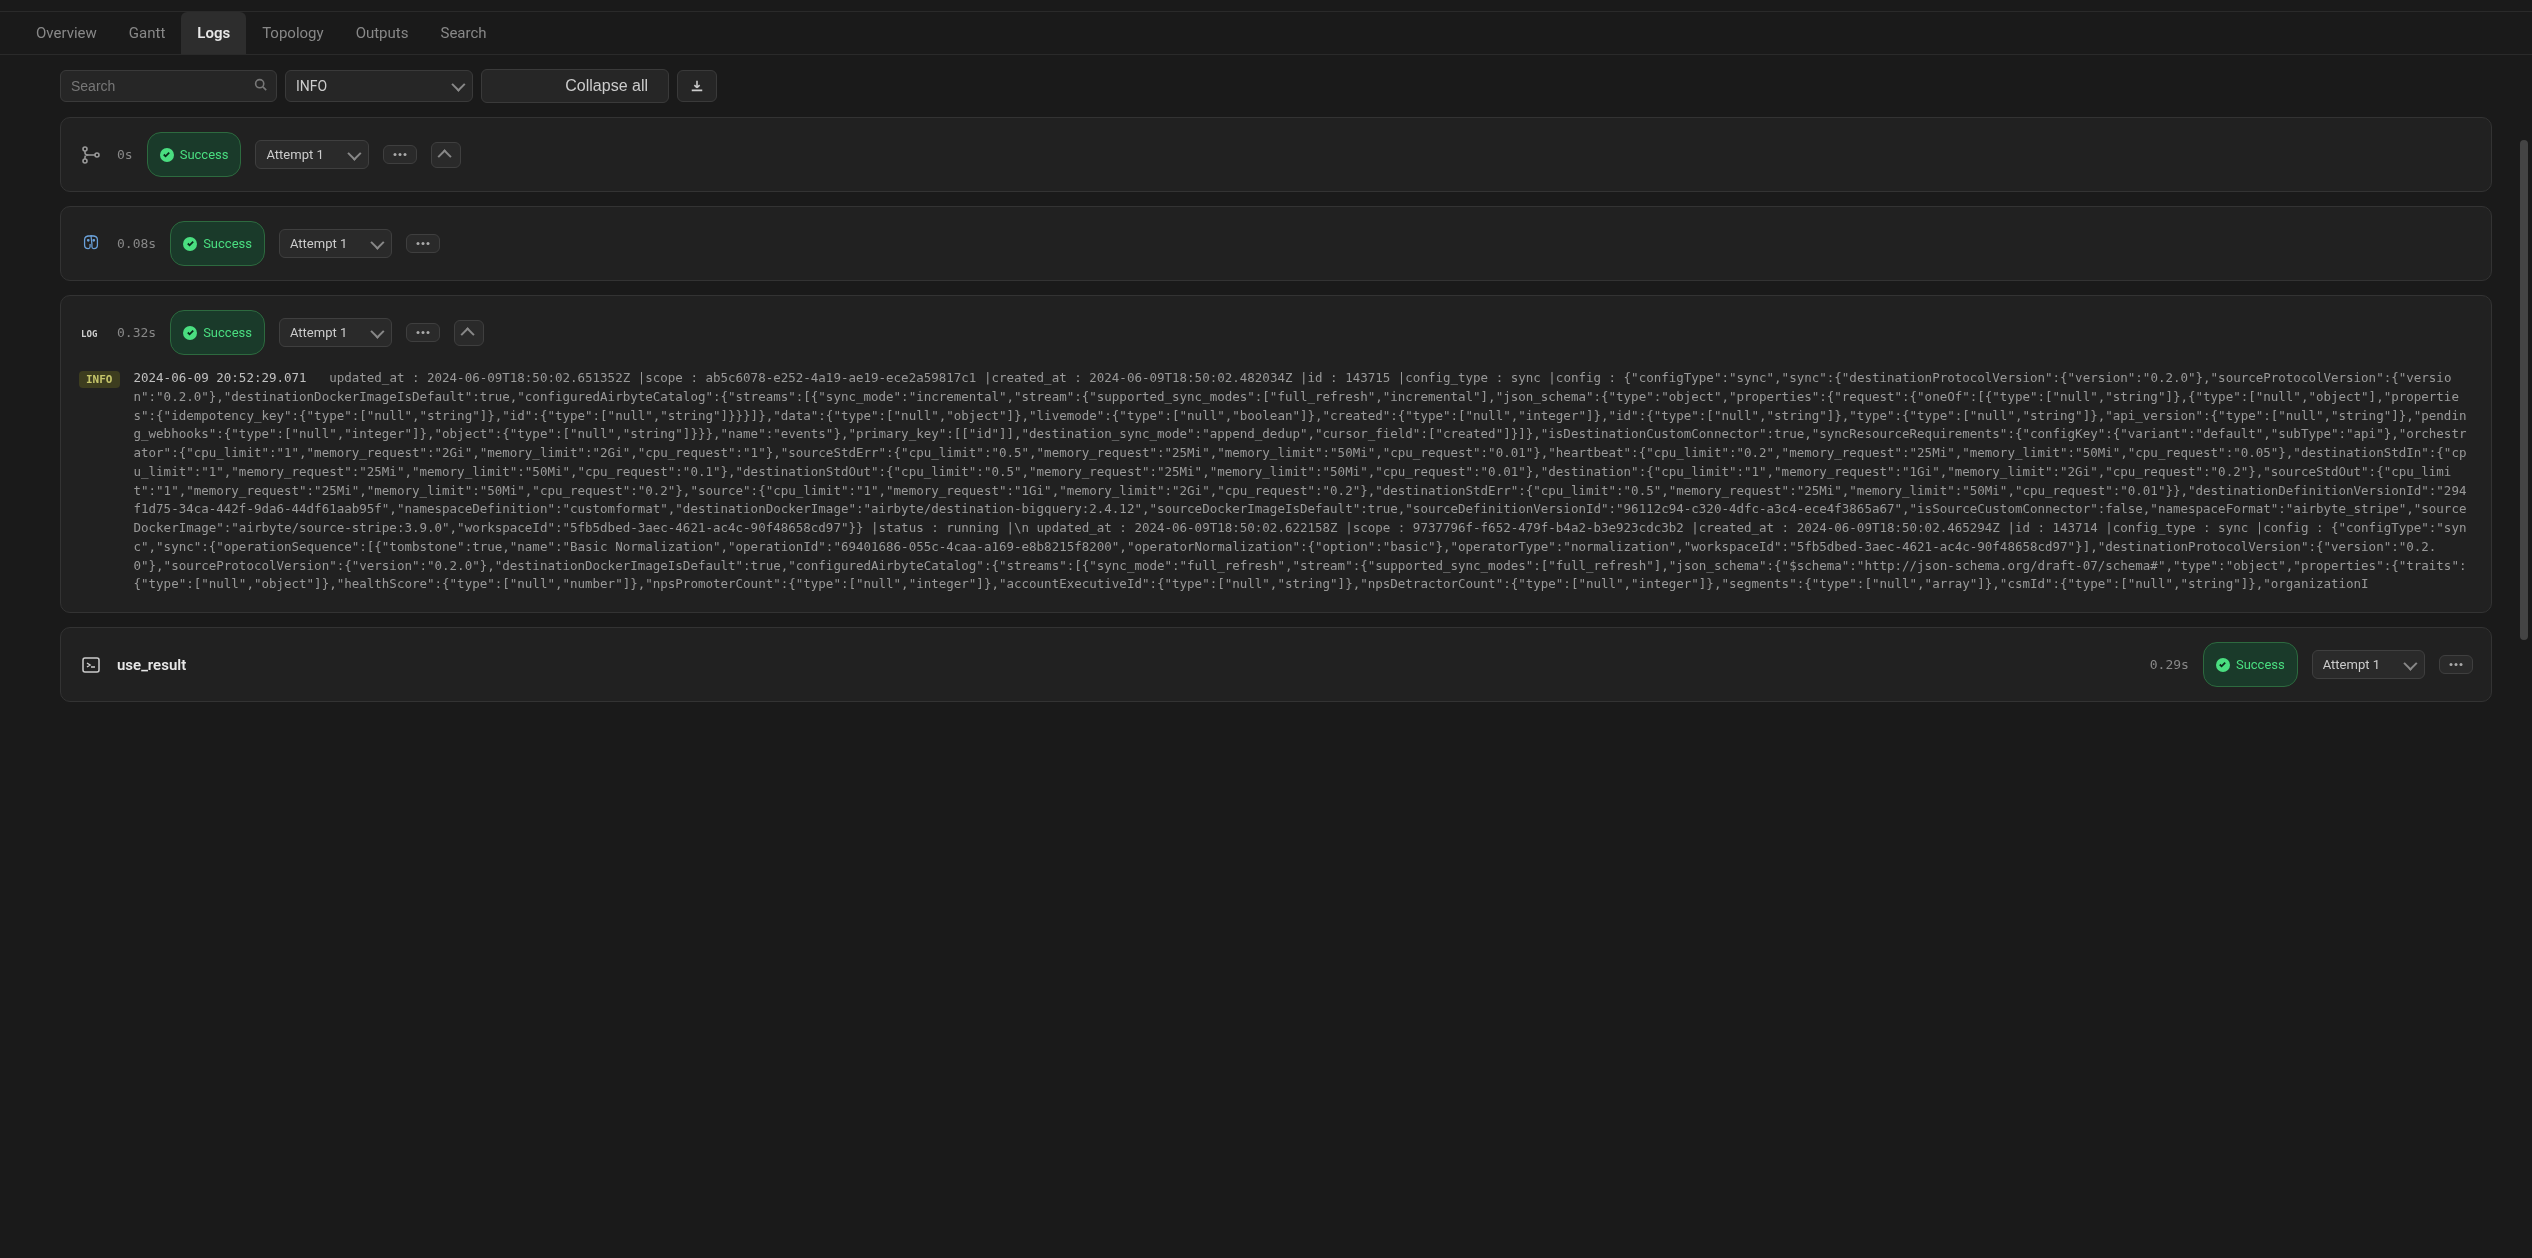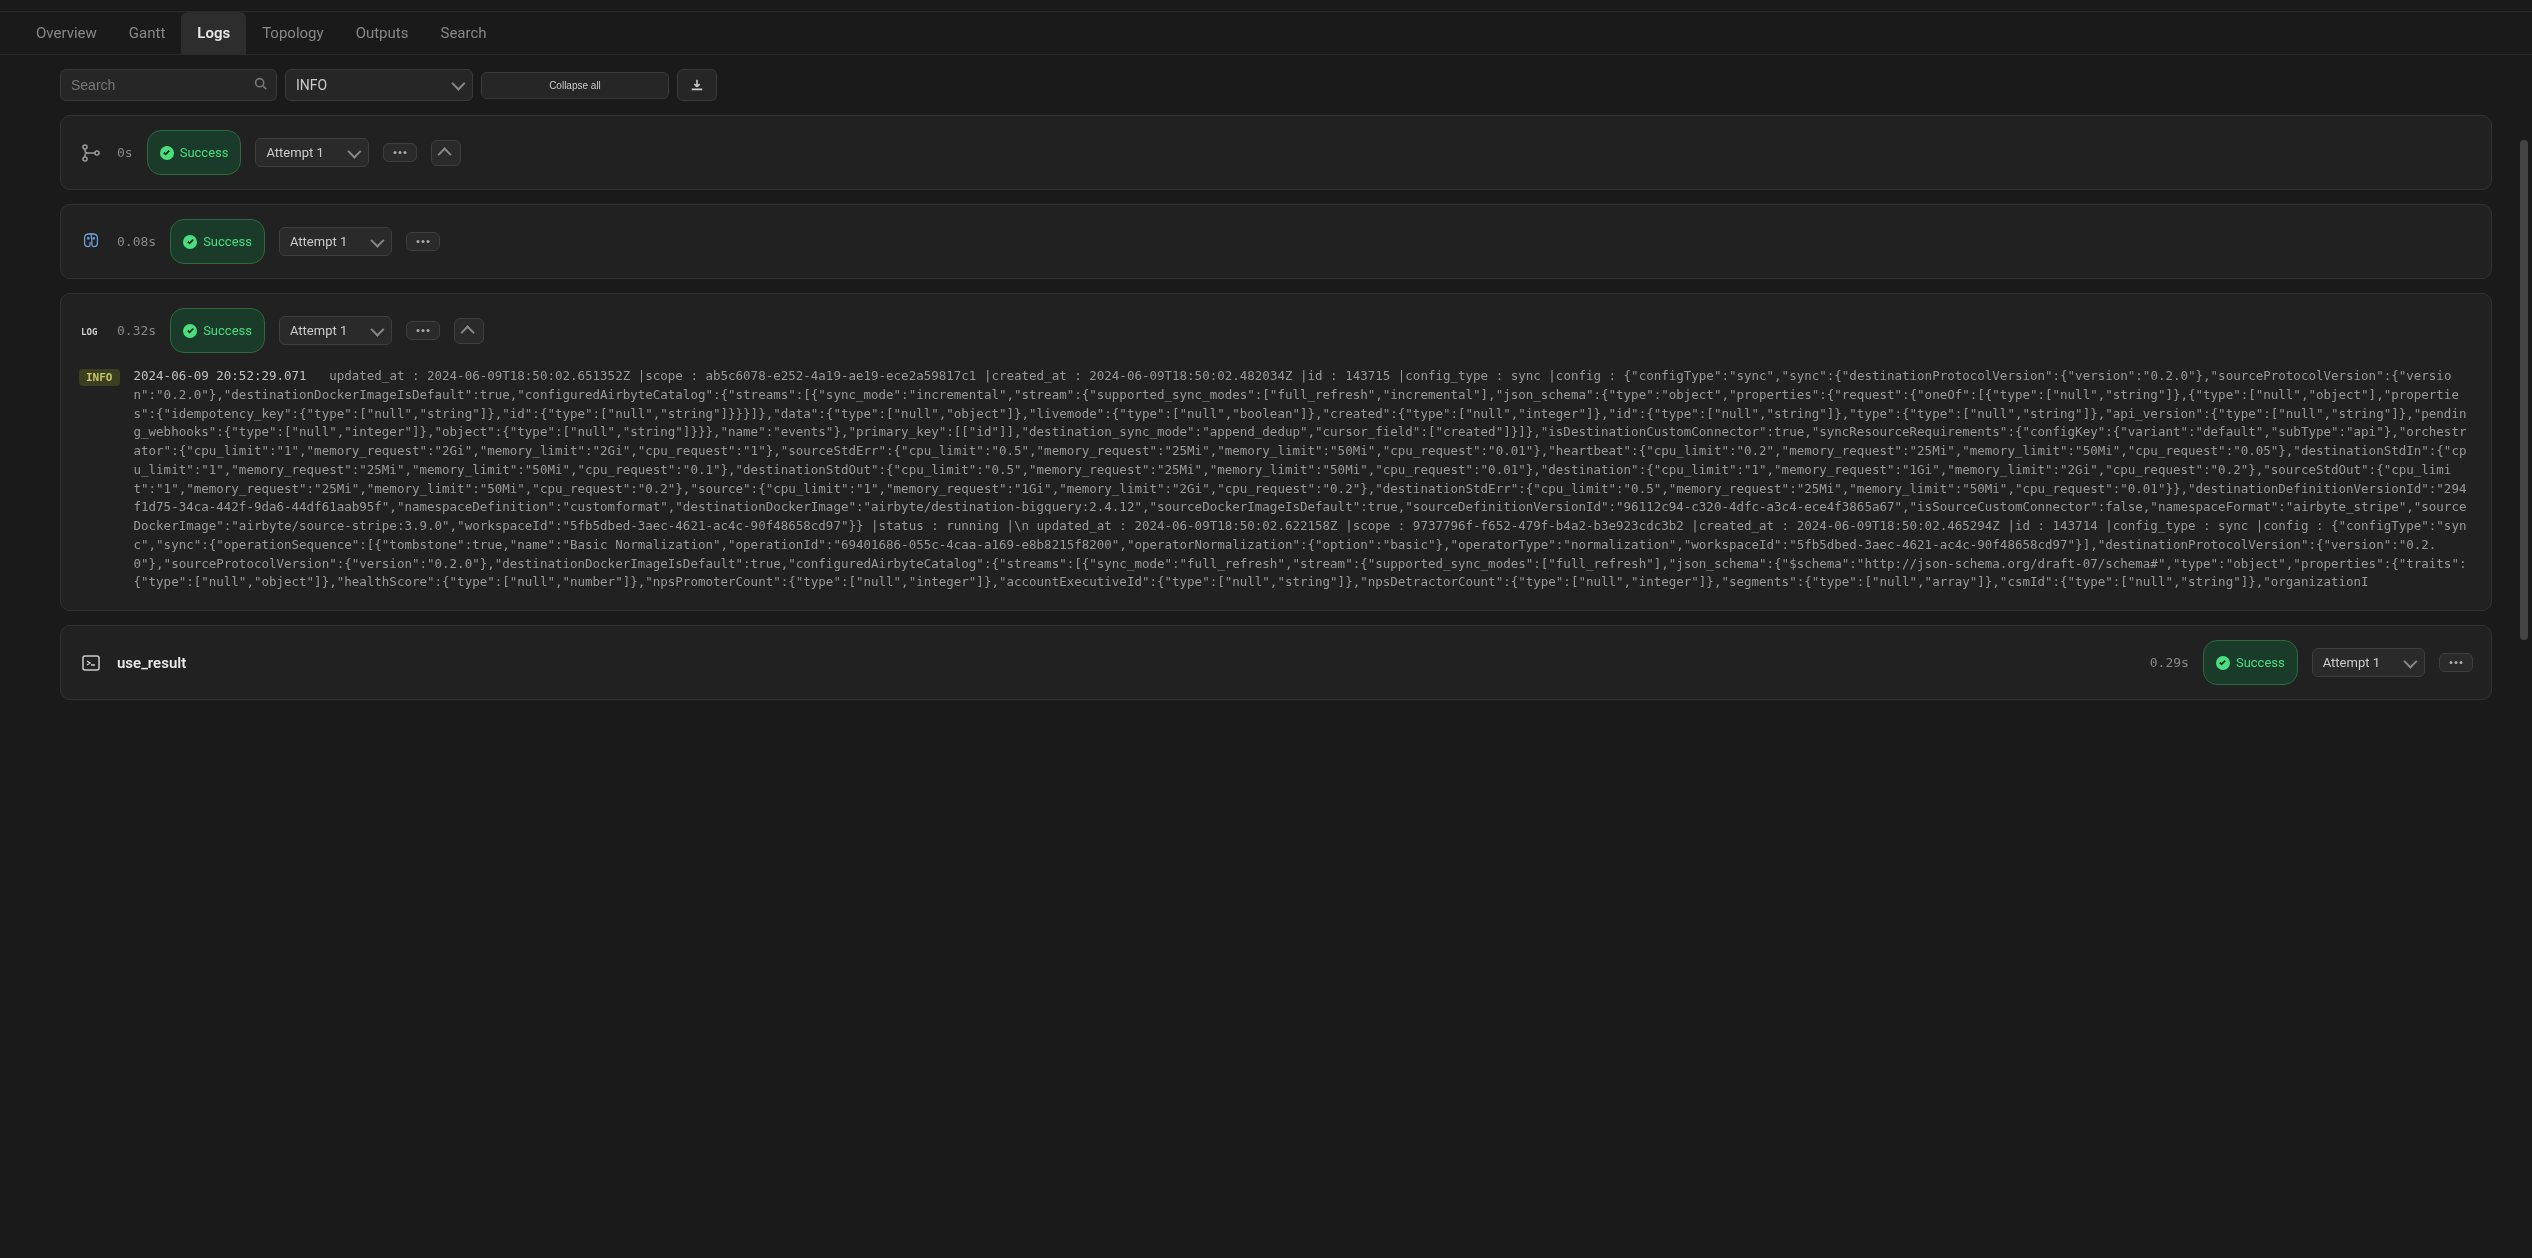--- a/index.html
+++ b/index.html
@@ -78,22 +78,22 @@
       cursor: pointer;
     }
     .collapse-btn {
       background: #262626;
       border: 1px solid #3a3a3a;
       border-radius: 6px;
       padding: 7px 20px;
       color: #ccc;
       cursor: pointer;
       width: 188px;
-      text-align: center;
-      font-size: 10px;
+      text-align: right;
+      font-size: 16px;
     }
     .icon-btn {
       background: #262626;
       border: 1px solid #3a3a3a;
       border-radius: 6px;
       padding: 7px 12px;
       color: #ccc;
       cursor: pointer;
       display: flex;
       align-items: center;

